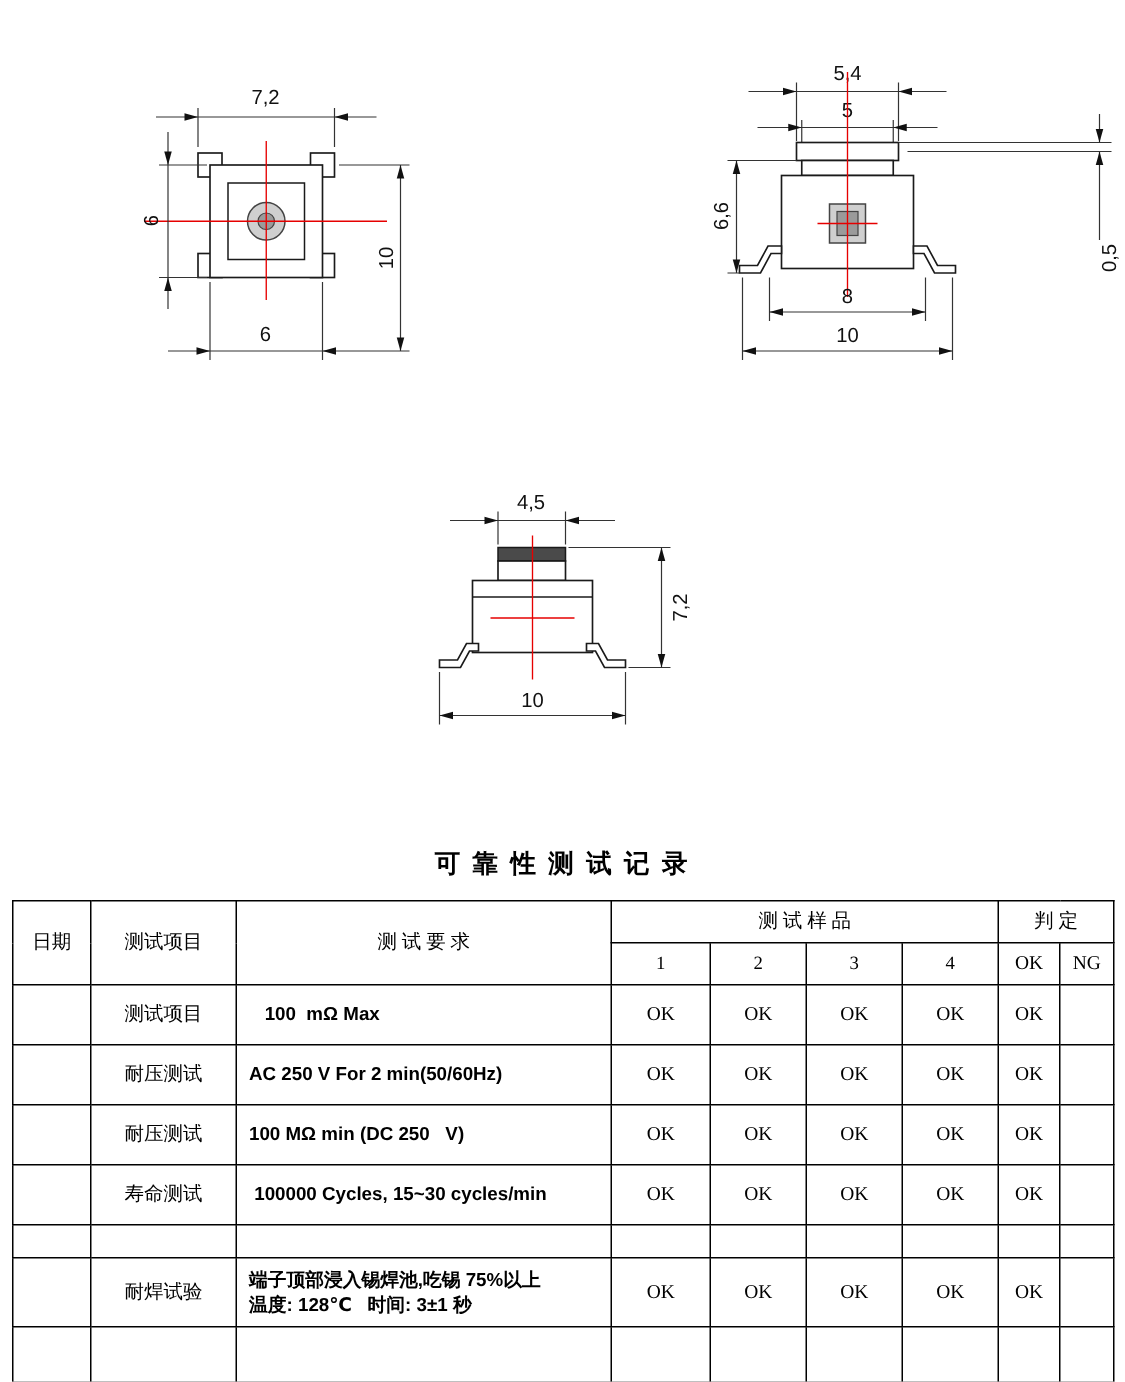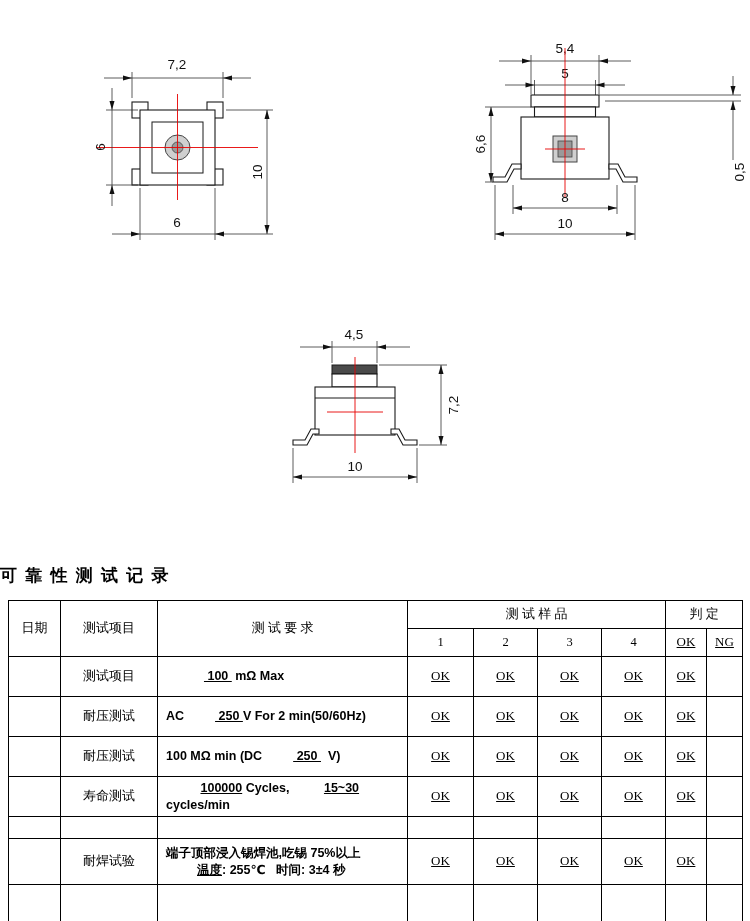--- a/index.html
+++ b/index.html
@@ -18,41 +18,41 @@
   .ln{stroke:#1a1a1a;stroke-width:1;fill:none;}
   .thin{stroke:#333;stroke-width:0.8;fill:none;}
   .part{stroke:#1a1a1a;stroke-width:1.1;fill:#ffffff;}
   .cl{stroke:#e60000;stroke-width:0.9;fill:none;}
   .arr{fill:#111;stroke:none;}
   .fillg{fill:#cfcfcf;stroke:#444;stroke-width:1;}
   .fillg2{fill:#9a9a9a;stroke:#444;stroke-width:0.8;}
   .dark{fill:#4a4a4a;stroke:#1a1a1a;stroke-width:1;}
   
   .tbl-title{
-    position:absolute;top:564px;left:0;width:750px;text-align:left;
+    position:absolute;top:564px;left:0;width:750px;text-align:center;
     font-weight:bold;font-size:17px;letter-spacing:2px;
   }
   table.rel{
     position:absolute;left:8px;top:600px;width:734px;
     border-collapse:collapse;table-layout:fixed;
   }
   table.rel td{
     border:1px solid #000;
     text-align:center;vertical-align:middle;
     font-size:13px;line-height:1.3;
     padding:0 2px;overflow:hidden;
   }
   table.rel td.req{
     text-align:left;padding-left:8px;
     font-family:"Liberation Sans","DejaVu Sans",sans-serif;
     font-weight:bold;font-size:12.5px;white-space:pre-wrap;
   }
-  table.rel td.ok{font-family:"Liberation Serif","DejaVu Serif",serif;font-size:13px;text-decoration:underline;}
+  table.rel td.ok{font-family:"Liberation Serif","DejaVu Serif",serif;font-size:13px;}
   table.rel td.num{font-size:12.5px;}
-  .u{text-decoration:underline;margin-left:31px;}
+  .u{}
   tr.h1{height:28px;} tr.h2{height:28px;}
   tr.dr{height:40px;} tr.er1{height:22px;}
   tr.solder{height:46px;} tr.er2{height:37px;}
 </style>
 </head>
 <body>
 
 <svg class="abs" style="left:58px;top:38px;" width="240" height="235">
 
   <g>
@@ -313,21 +313,21 @@
     <td class="ok"></td>
     <td class="ok"></td>
     <td class="ok"></td>
     <td class="ok"></td>
   </tr>
 
   <tr class="solder">
     <td></td>
     <td>耐焊试验</td>
     <td class="req"><span>端子顶部浸入锡焊池,吃锡 75%以上
-</span><span class="u">温度</span><span>: 255℃   时间: 3±4 秒</span></td>
+</span><span class="u">温度</span><span>: 128℃   时间: 3±1 秒</span></td>
     <td class="ok">OK</td>
     <td class="ok">OK</td>
     <td class="ok">OK</td>
     <td class="ok">OK</td>
     <td class="ok">OK</td>
     <td class="ok"></td>
   </tr>
 
   <tr class="er2">
     <td></td>

